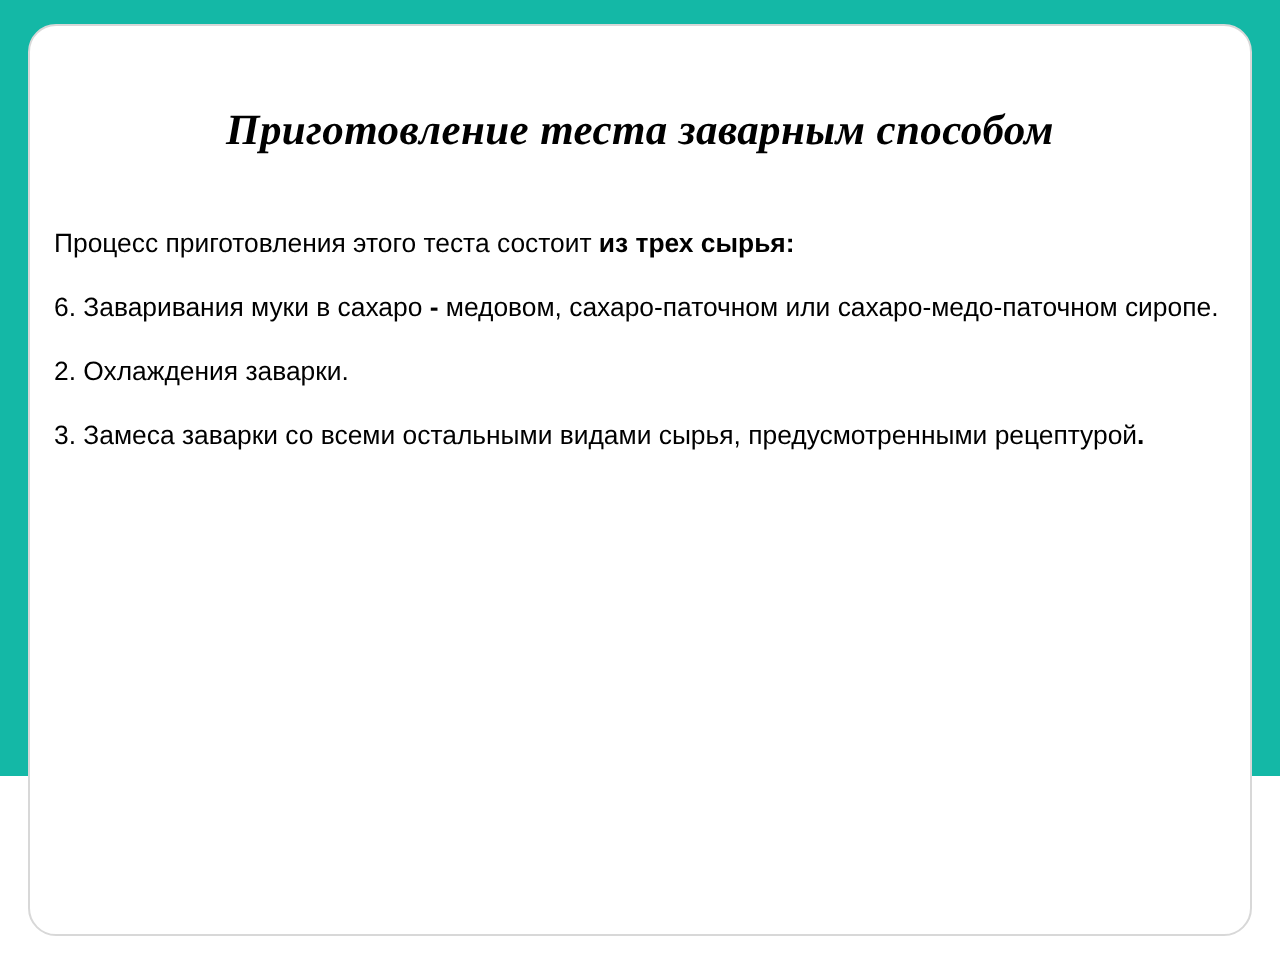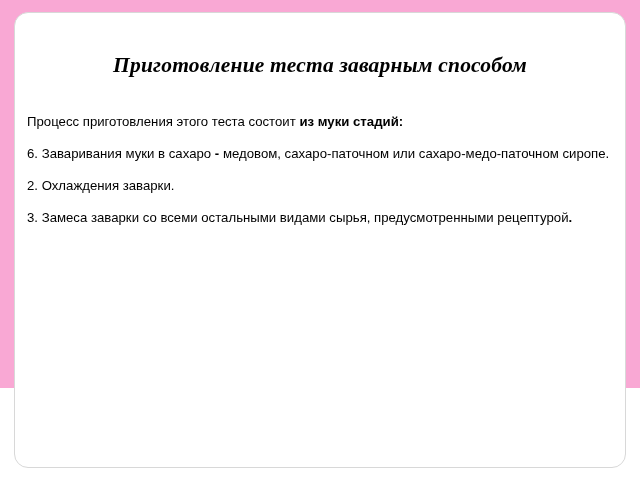--- a/index.html
+++ b/index.html
@@ -11,21 +11,21 @@
     width: 640px;
     height: 480px;
     font-family: "Liberation Sans", sans-serif;
     overflow: hidden;
   }
   .slide {
     position: relative;
     box-sizing: border-box;
     width: 640px;
     height: 388px;
-    background: #f9a8d4;
+    background: #14b8a6;
     padding: 12px;
   }
   .slide-frame {
     position: absolute;
     left: 14px;
     top: 12px;
     width: 612px;
     height: 456px;
     border: 1px solid #d8d8d8;
     border-radius: 14px;
@@ -80,21 +80,21 @@
 
 <div class="slide">
   <div class="slide-frame"></div>
 
   <div class="content">
 
     <div class="title">Приготовление теста заварным способом</div>
 
     <div class="body-block">
 
-      <p class="para"><span>Процесс приготовления этого теста состоит </span><span class="b">из муки стадий:</span><span></span></p>
+      <p class="para"><span>Процесс приготовления этого теста состоит </span><span class="b">из трех сырья:</span><span></span></p>
 
       <p class="para"><span>6. Заваривания муки в сахаро </span><span class="b">-</span><span> медовом, сахаро-паточном или сахаро-медо-паточном сиропе.</span></p>
 
       <p class="para gap-before"><span>2. Охлаждения заварки.</span><span class="b"></span><span></span></p>
 
       <p class="para gap-before-lg"><span>3. Замеса заварки со всеми остальными видами сырья, предусмотренными рецептурой</span><span class="b">.</span><span></span></p>
 
     </div>
   </div>
 </div>

